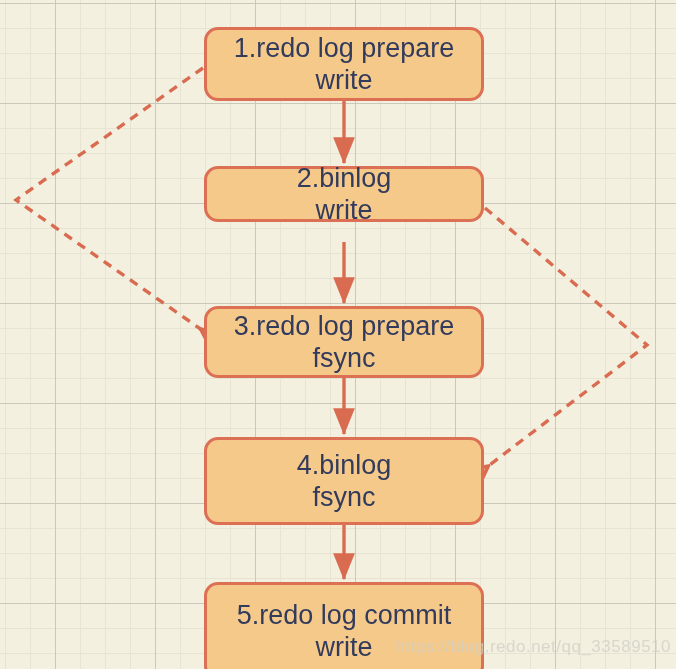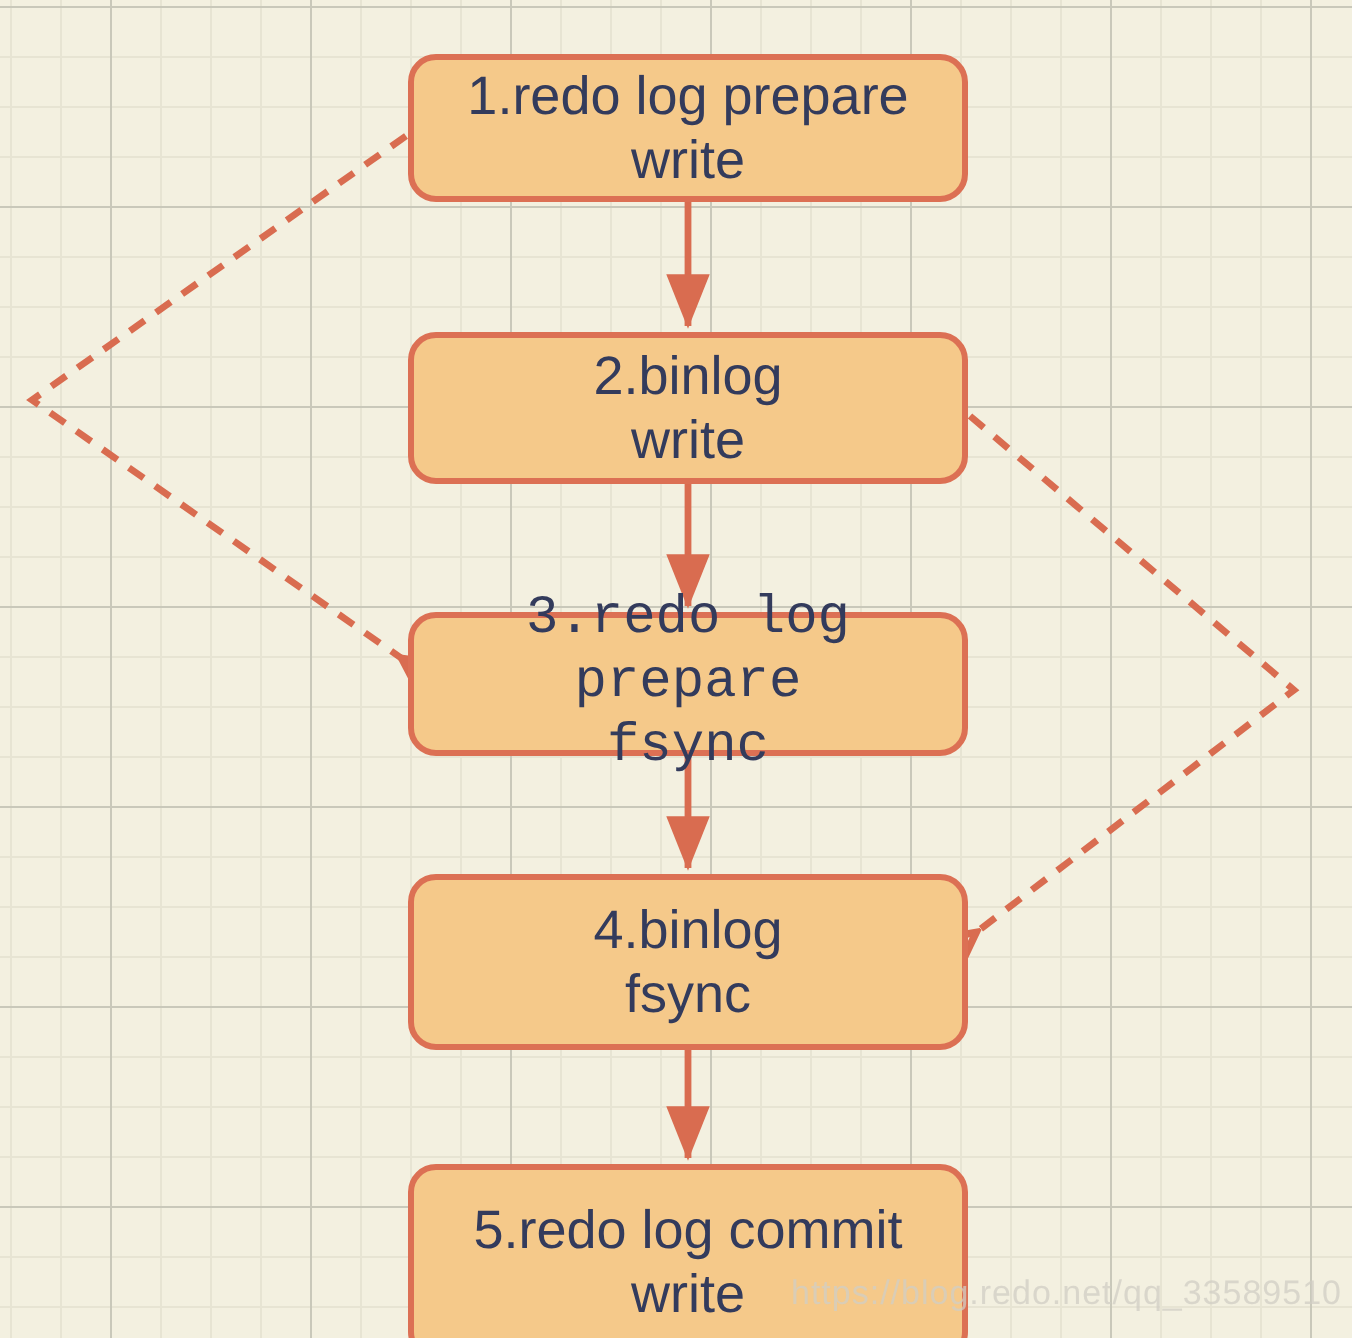--- a/index.html
+++ b/index.html
@@ -46,22 +46,22 @@
     color: var(--text, #333b5c);
     font-size: 27px;
     line-height: 32px;
     display: flex;
     flex-direction: column;
     align-items: center;
     justify-content: center;
     text-align: center;
   }
   .n1 { top: 27px;  height: 74px; }
-  .n2 { top: 166px; height: 76px; }
-  .n3 { top: 306px; height: 72px; font-family: Liberation Mono, monospace; }
+  .n2 { top: 166px; height: 56px; }
+  .n3 { top: 306px; height: 72px; }
   .n4 { top: 437px; height: 88px; }
   .n5 { top: 582px; height: 98px; }
 
   .watermark {
     position: absolute;
     right: 5px;
     top: 637px;
     font-size: 17px;
     letter-spacing: 0.5px;
     color: rgba(208, 205, 196, 0.75);

